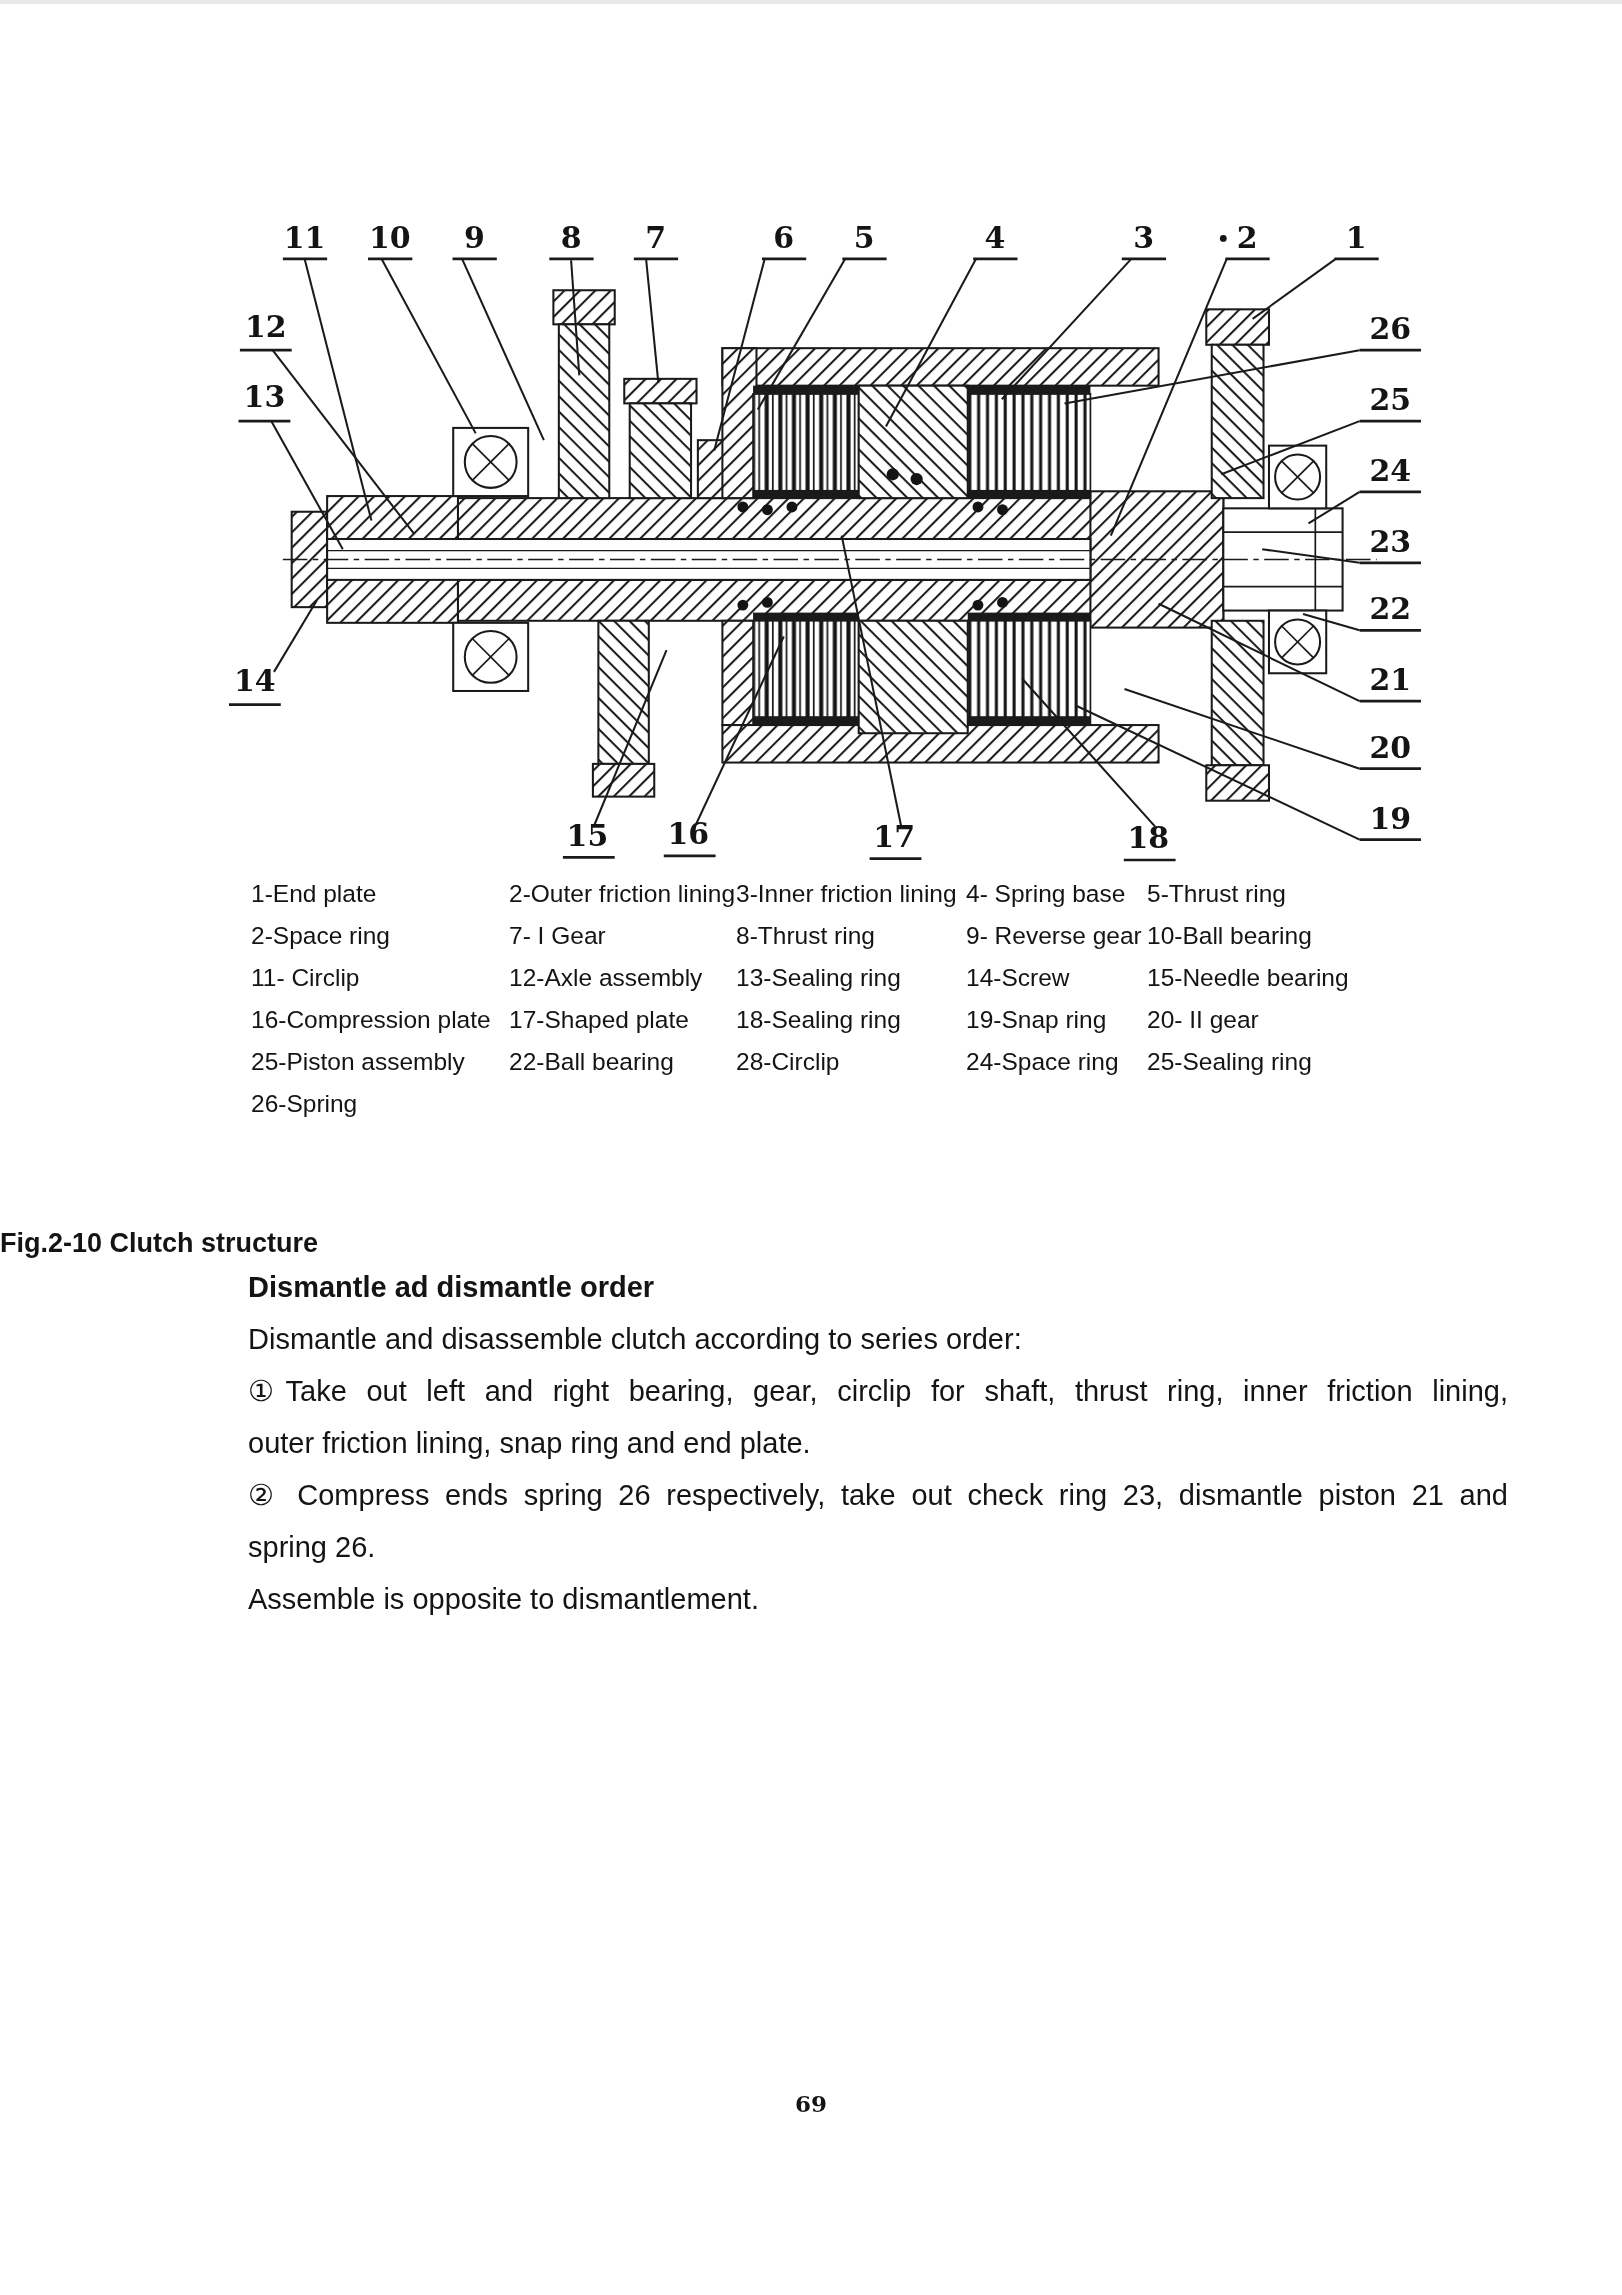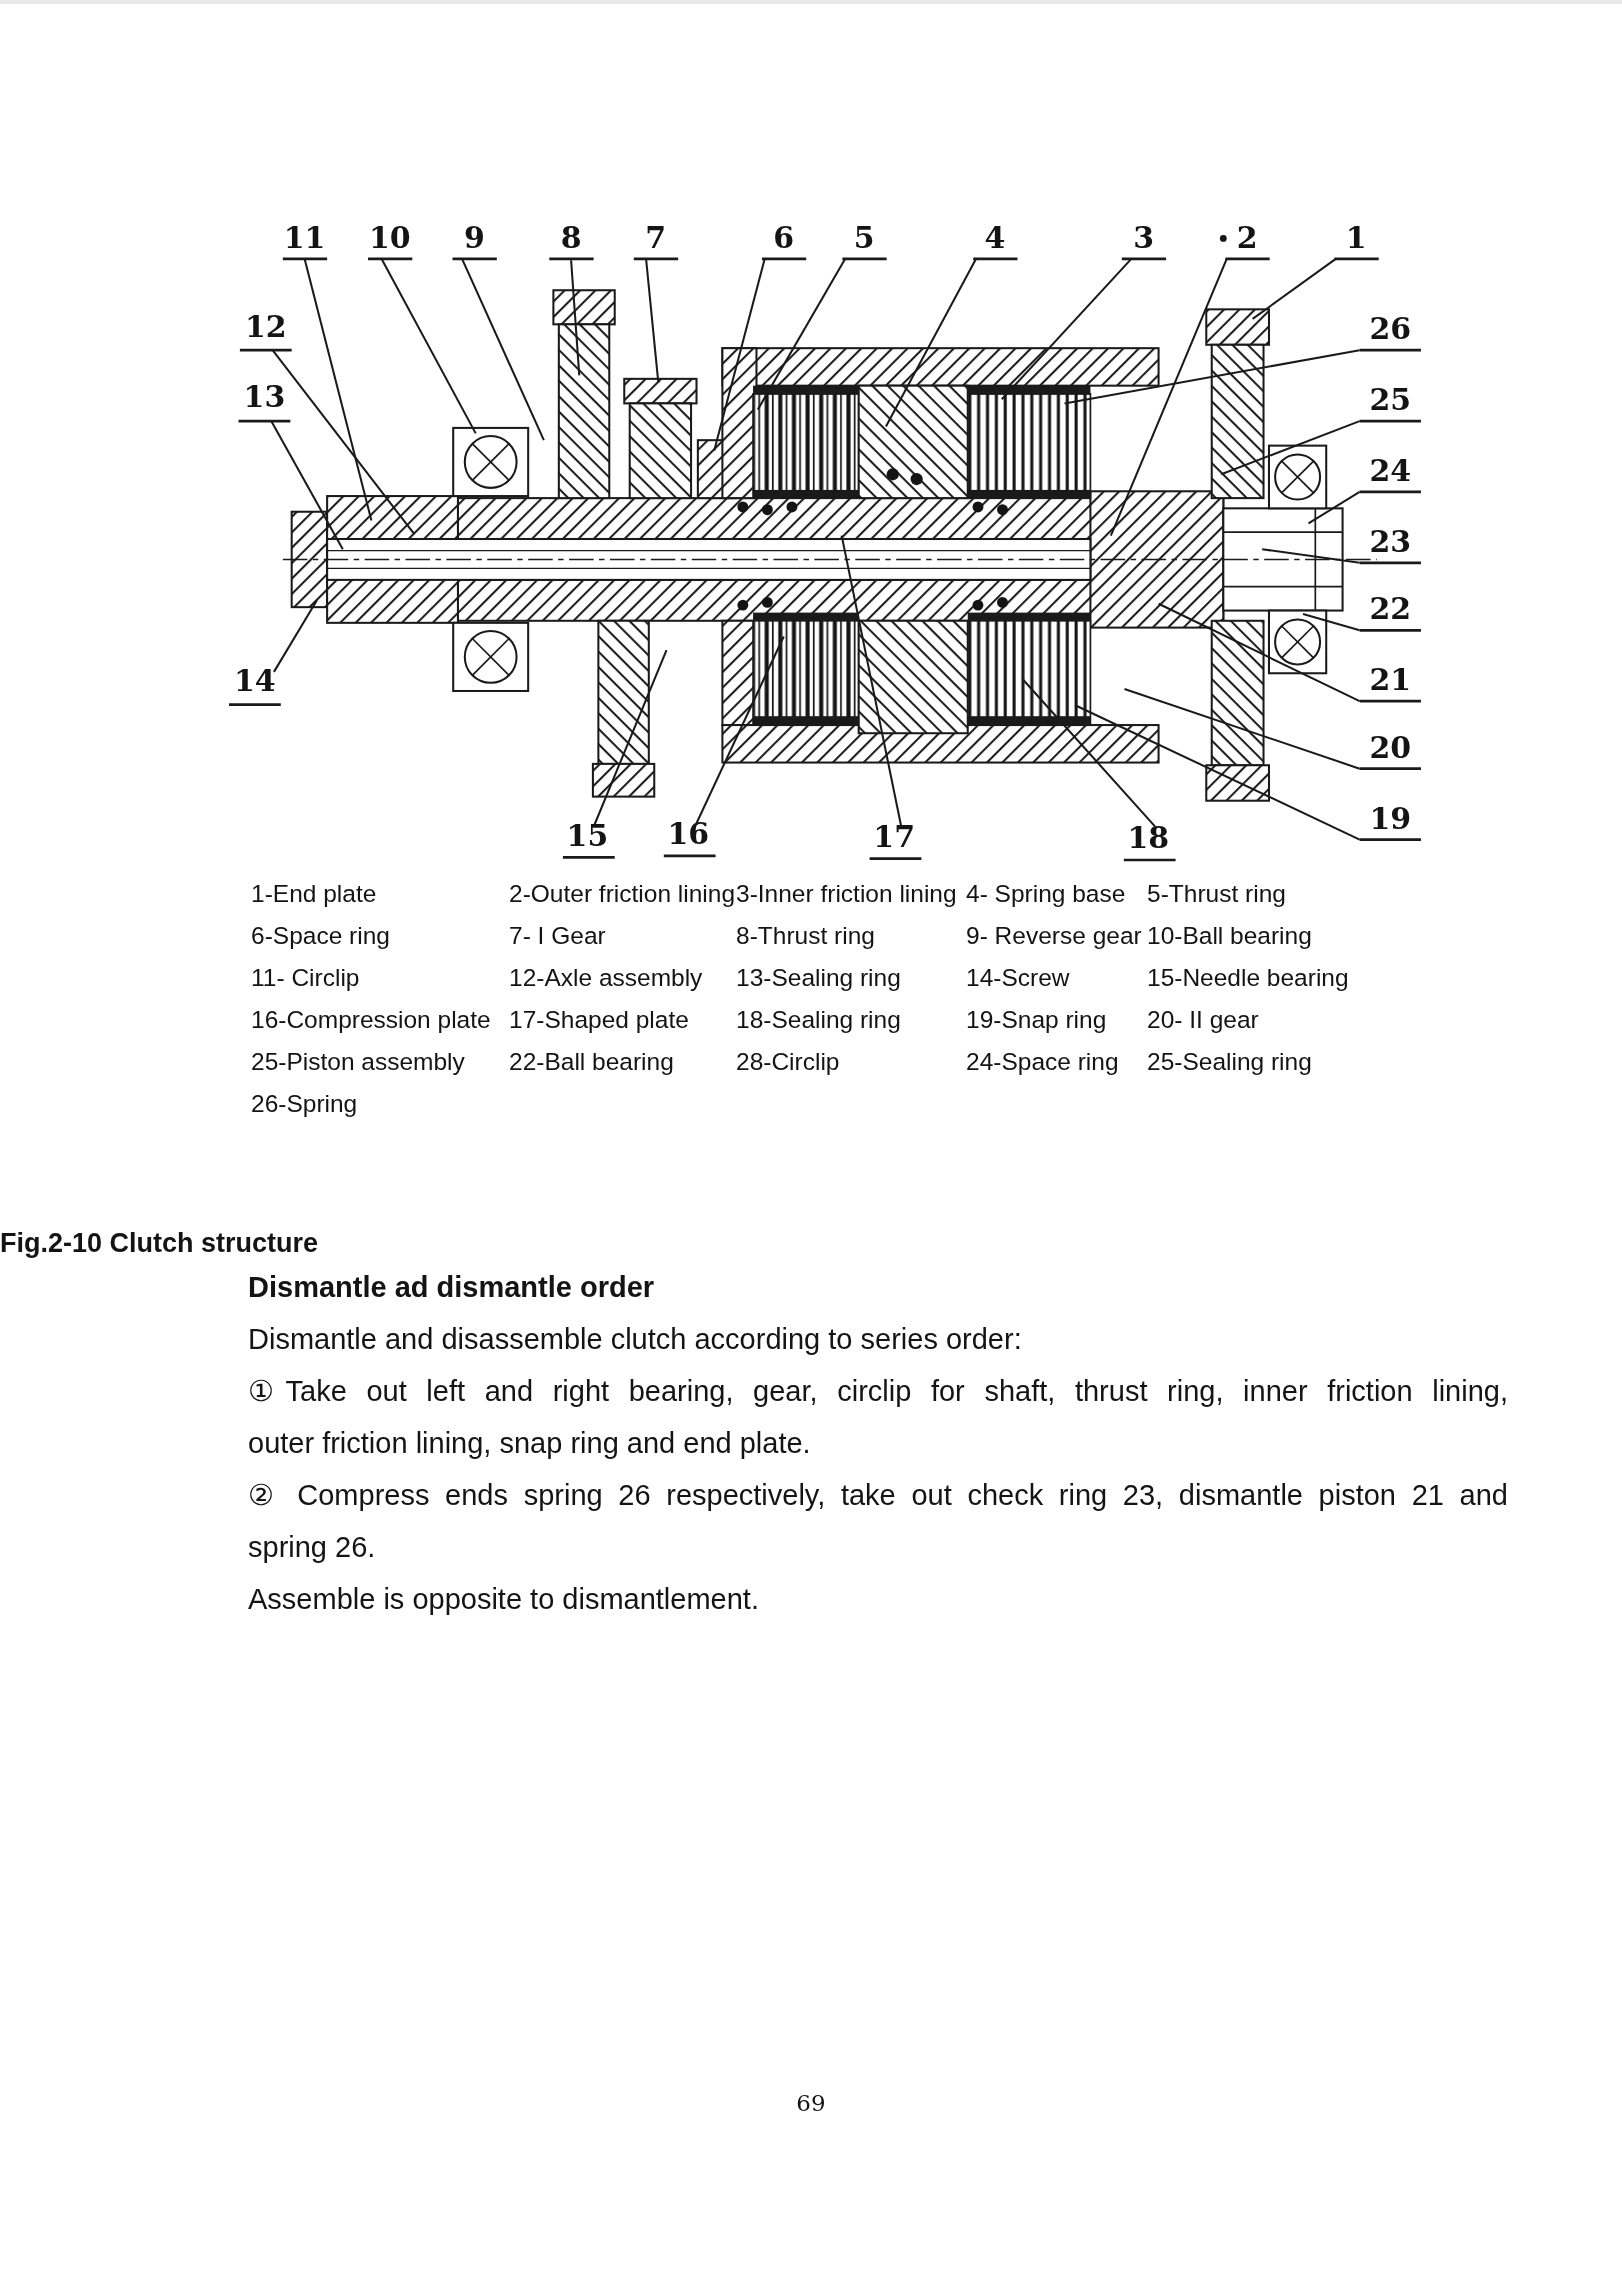--- a/index.html
+++ b/index.html
@@ -14,21 +14,21 @@
   .prow { position:relative; height:42px; }
   .pcell { position:absolute; top:0; white-space:nowrap; }
   .pc1 { left:0; } .pc2 { left:258px; } .pc3 { left:485px; } .pc4 { left:715px; } .pc5 { left:896px;text-align:right; }
   .caption { position:absolute; left:0; top:1224px; width:1622px; text-align:left;
              font-weight:bold; font-size:27px; }
   .body-block { position:absolute; left:248px; top:1257px; width:1260px; font-size:29px; }
   .bline { height:52px; line-height:52px; white-space:nowrap; }
   .heading { font-weight:bold; }
   .jl { white-space:normal; text-align:justify; text-align-last:justify; }
   .pageno { position:absolute; left:0; top:2086px; width:1622px; text-align:center;
-            font-family:"DejaVu Serif","Liberation Serif",serif; font-size:23px; }
+            font-family:"DejaVu Serif","Liberation Serif",serif; font-size:23px;font-weight:bold; }
 </style>
 </head>
 <body>
 
 <div class="page">
 
   <svg class="fig-svg" width="1622" height="886" viewBox="0 0 2380 1300">
     <defs>
       <pattern id="hA" patternUnits="userSpaceOnUse" width="16" height="16" patternTransform="rotate(45)">
         <rect width="16" height="16" fill="#ffffff"></rect>
@@ -245,21 +245,21 @@
 
   <div class="parts">
     <div class="prow">
       <span class="pcell pc1">1-End plate</span>
       <span class="pcell pc2">2-Outer friction lining</span>
       <span class="pcell pc3">3-Inner friction lining</span>
       <span class="pcell pc4">4- Spring base</span>
       <span class="pcell pc5">5-Thrust ring</span>
     </div>
     <div class="prow">
-      <span class="pcell pc1">6-Space ring</span>
+      <span class="pcell pc1">2-Space ring</span>
       <span class="pcell pc2">7- I Gear</span>
       <span class="pcell pc3">8-Thrust ring</span>
       <span class="pcell pc4">9- Reverse gear</span>
       <span class="pcell pc5">10-Ball bearing</span>
     </div>
     <div class="prow">
       <span class="pcell pc1">11- Circlip</span>
       <span class="pcell pc2">12-Axle assembly</span>
       <span class="pcell pc3">13-Sealing ring</span>
       <span class="pcell pc4">14-Screw</span>

